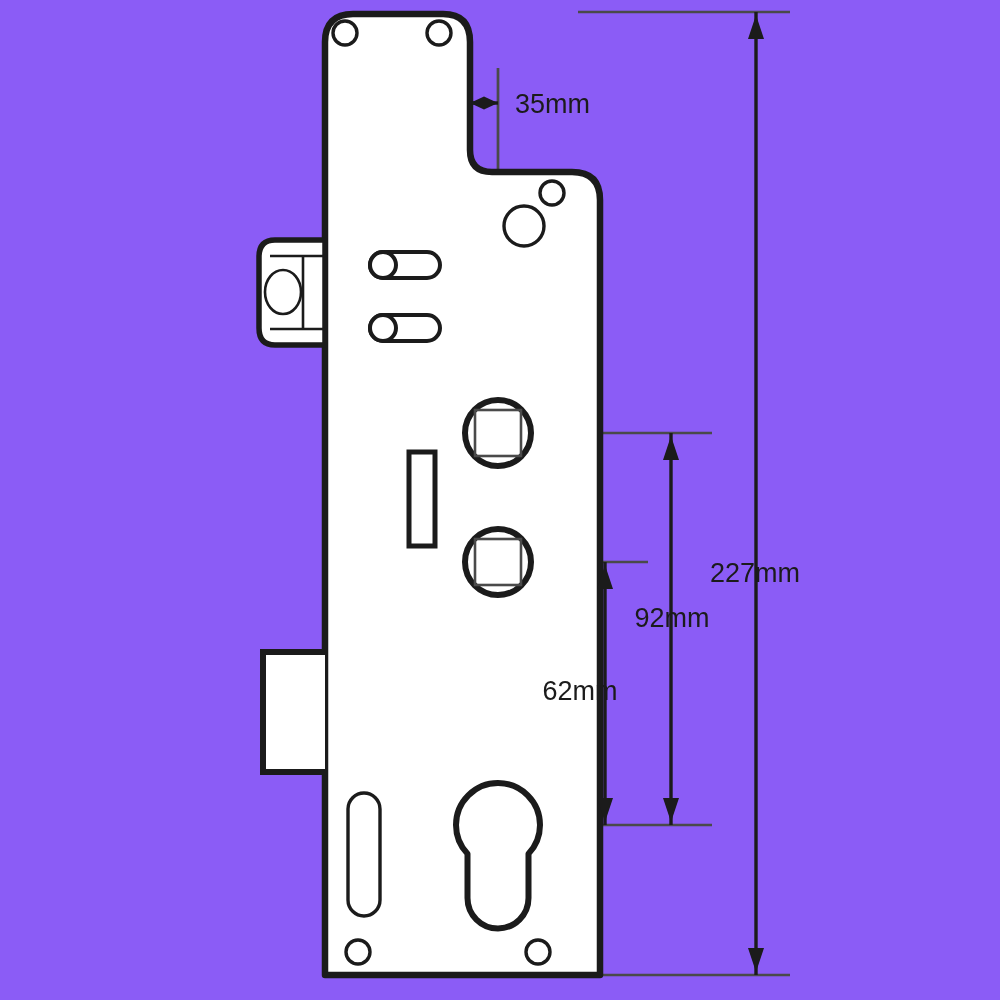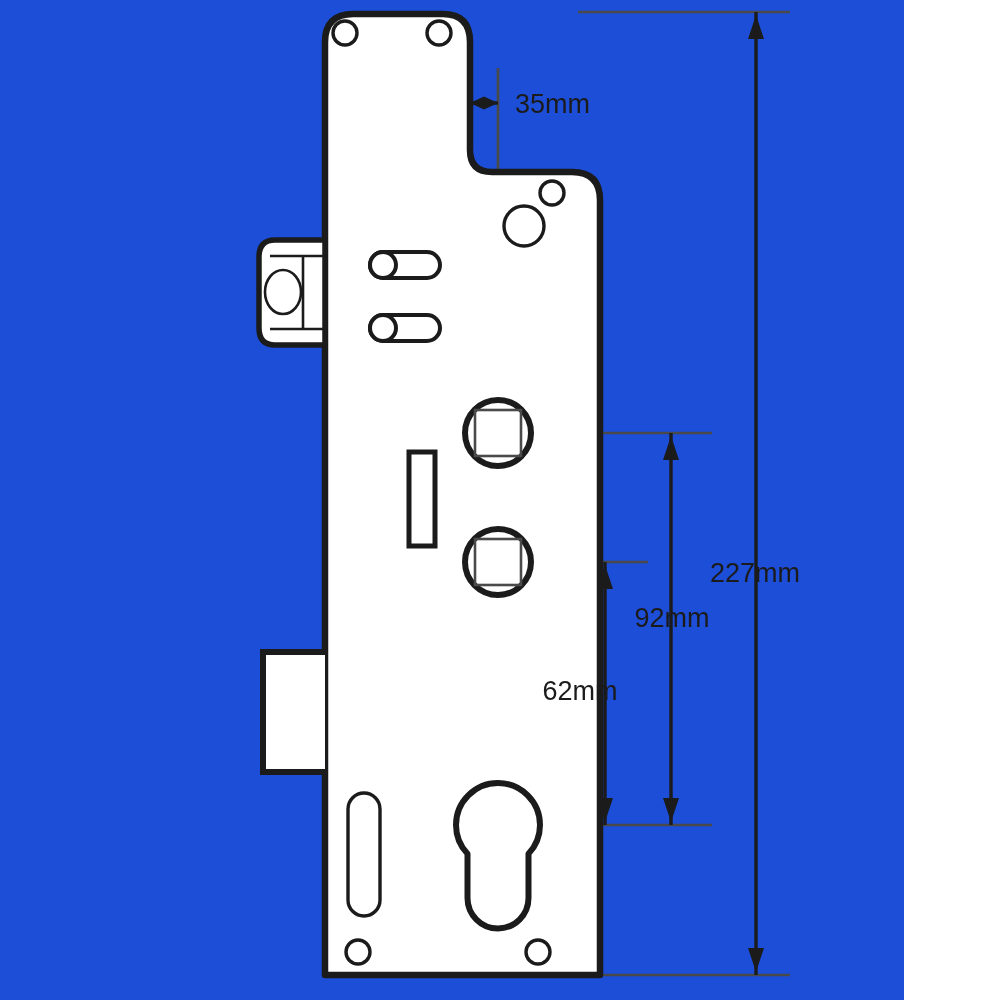--- a/index.html
+++ b/index.html
@@ -8,23 +8,23 @@
     background: #ffffff;
   }
   body {
     width: 1000px;
     height: 1000px;
     font-family: "Liberation Sans", sans-serif;
     overflow: hidden;
   }
   #drawing-root {
     position: relative;
-    width: 904px;
+    width: 1000px;
     height: 1000px;
-    background: #1d4ed8;
+    background: #8b5cf6;
   }
   svg#lock-drawing {
     display: block;
     width: 1000px;
     height: 1000px;
   }
   .dim-text {
     font-family: "Liberation Sans", sans-serif;
     font-size: 27px;
     fill: #1b1b1b;

